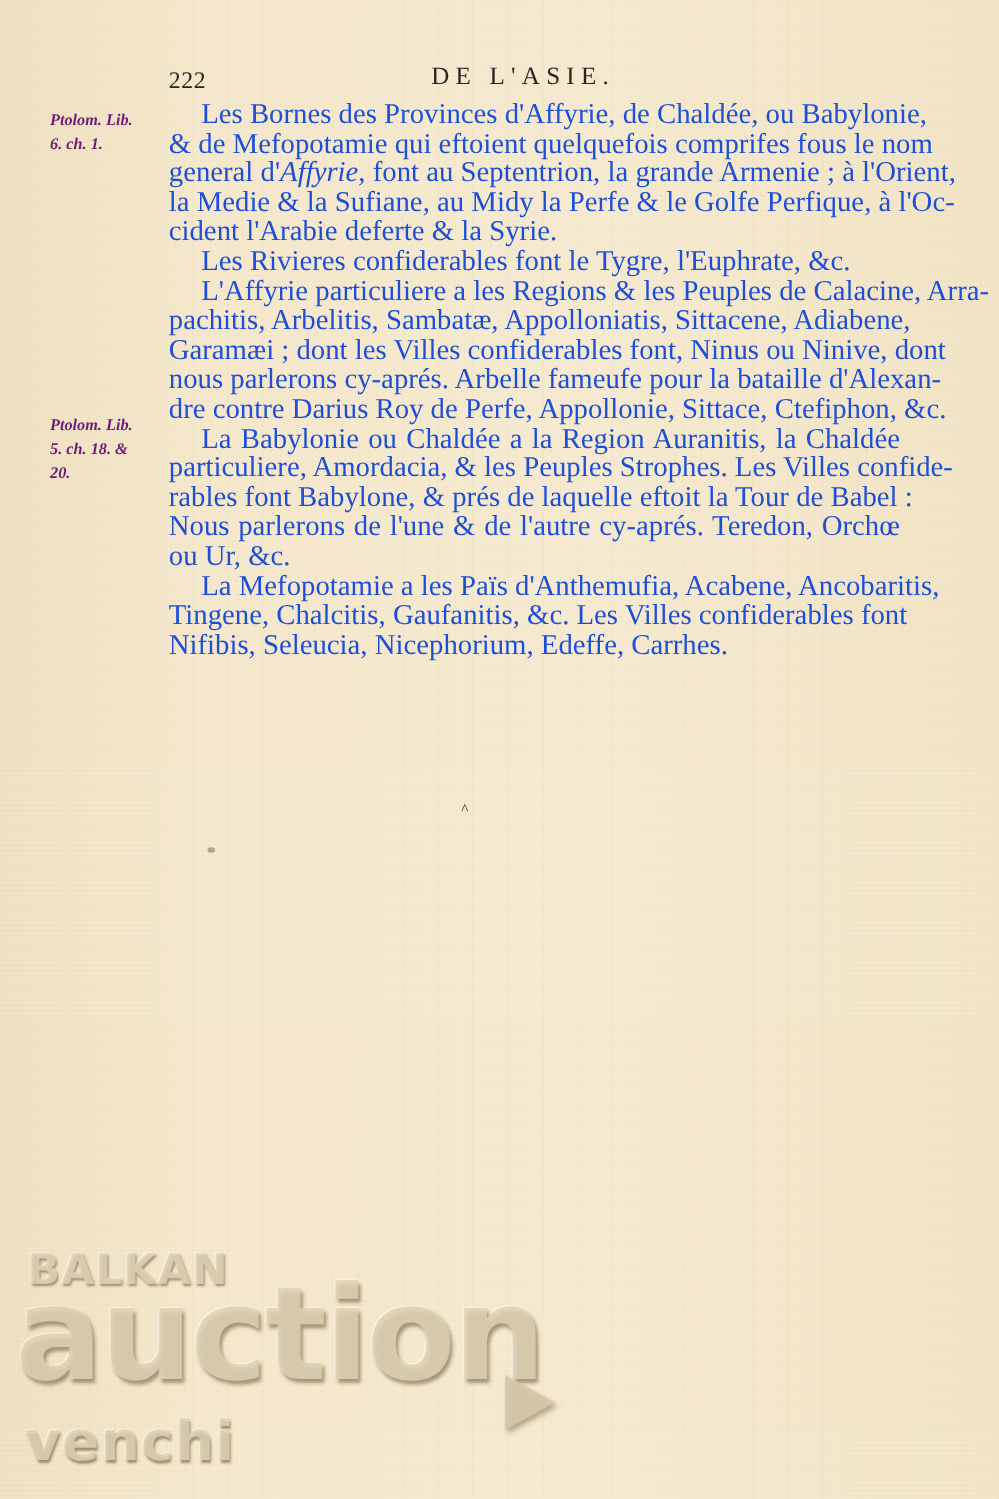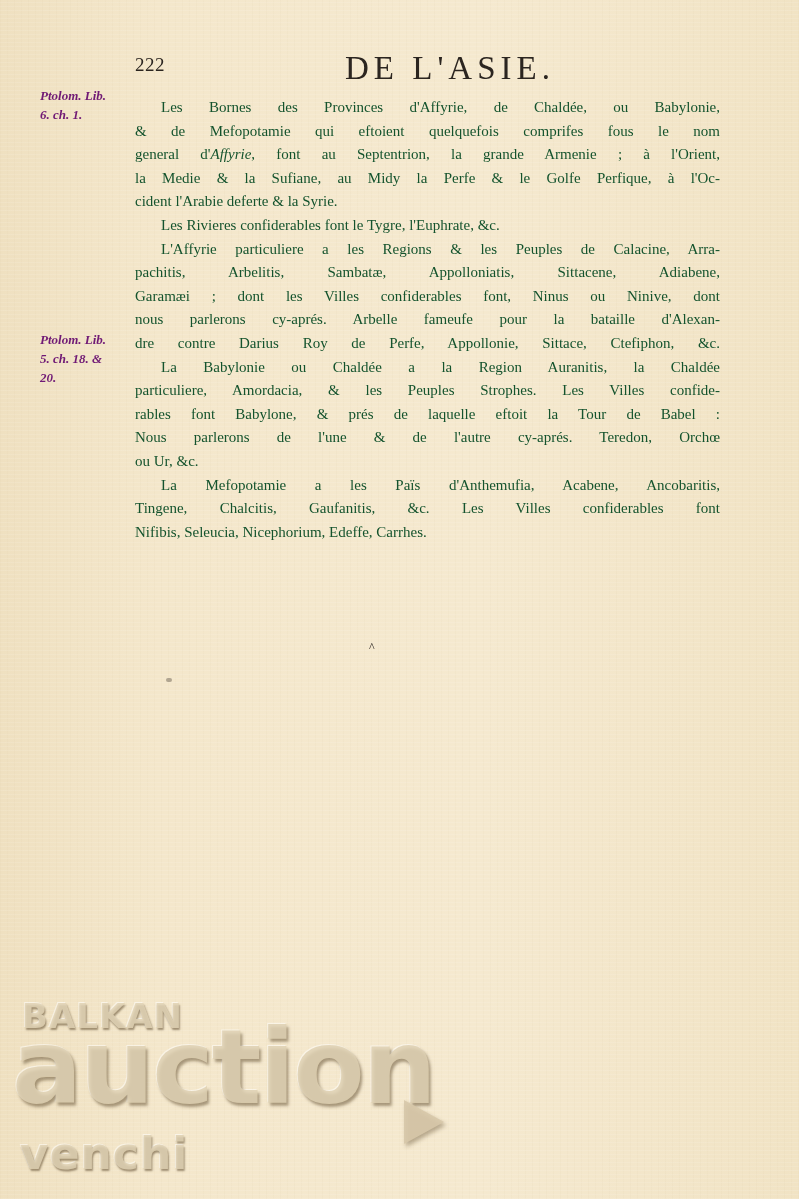--- a/index.html
+++ b/index.html
@@ -36,41 +36,41 @@
     left: 0;
     top: 4px;
     font-size: 19px;
     letter-spacing: 0.5px;
     color: #2b2520;
   }
   .running-title {
     position: absolute;
     left: 210px;
     top: 0;
-    font-size: 33px;
+    font-size: 20px;
     letter-spacing: 5px;
     color: #2b2520;
   }
   .margin-note {
     position: absolute;
     left: 40px;
     font-style: italic;
     font-weight: bold;
     font-size: 13px;
     line-height: 19px;
     color: #701a75;
   }
   .body-text {
     position: absolute;
     left: 135px;
-    top: 96px;
+    top: 79px;
     width: 585px;
-    font-size: 15px;
+    font-size: 23px;
     line-height: 23.6px;
-    color: #14532d;
+    color: #1d4ed8;
   }
   .para {
     margin: 0;
     text-align: justify;
     text-align-last: left;
   }
   .line {
     display: block;
     white-space: nowrap;
     text-align: justify;

